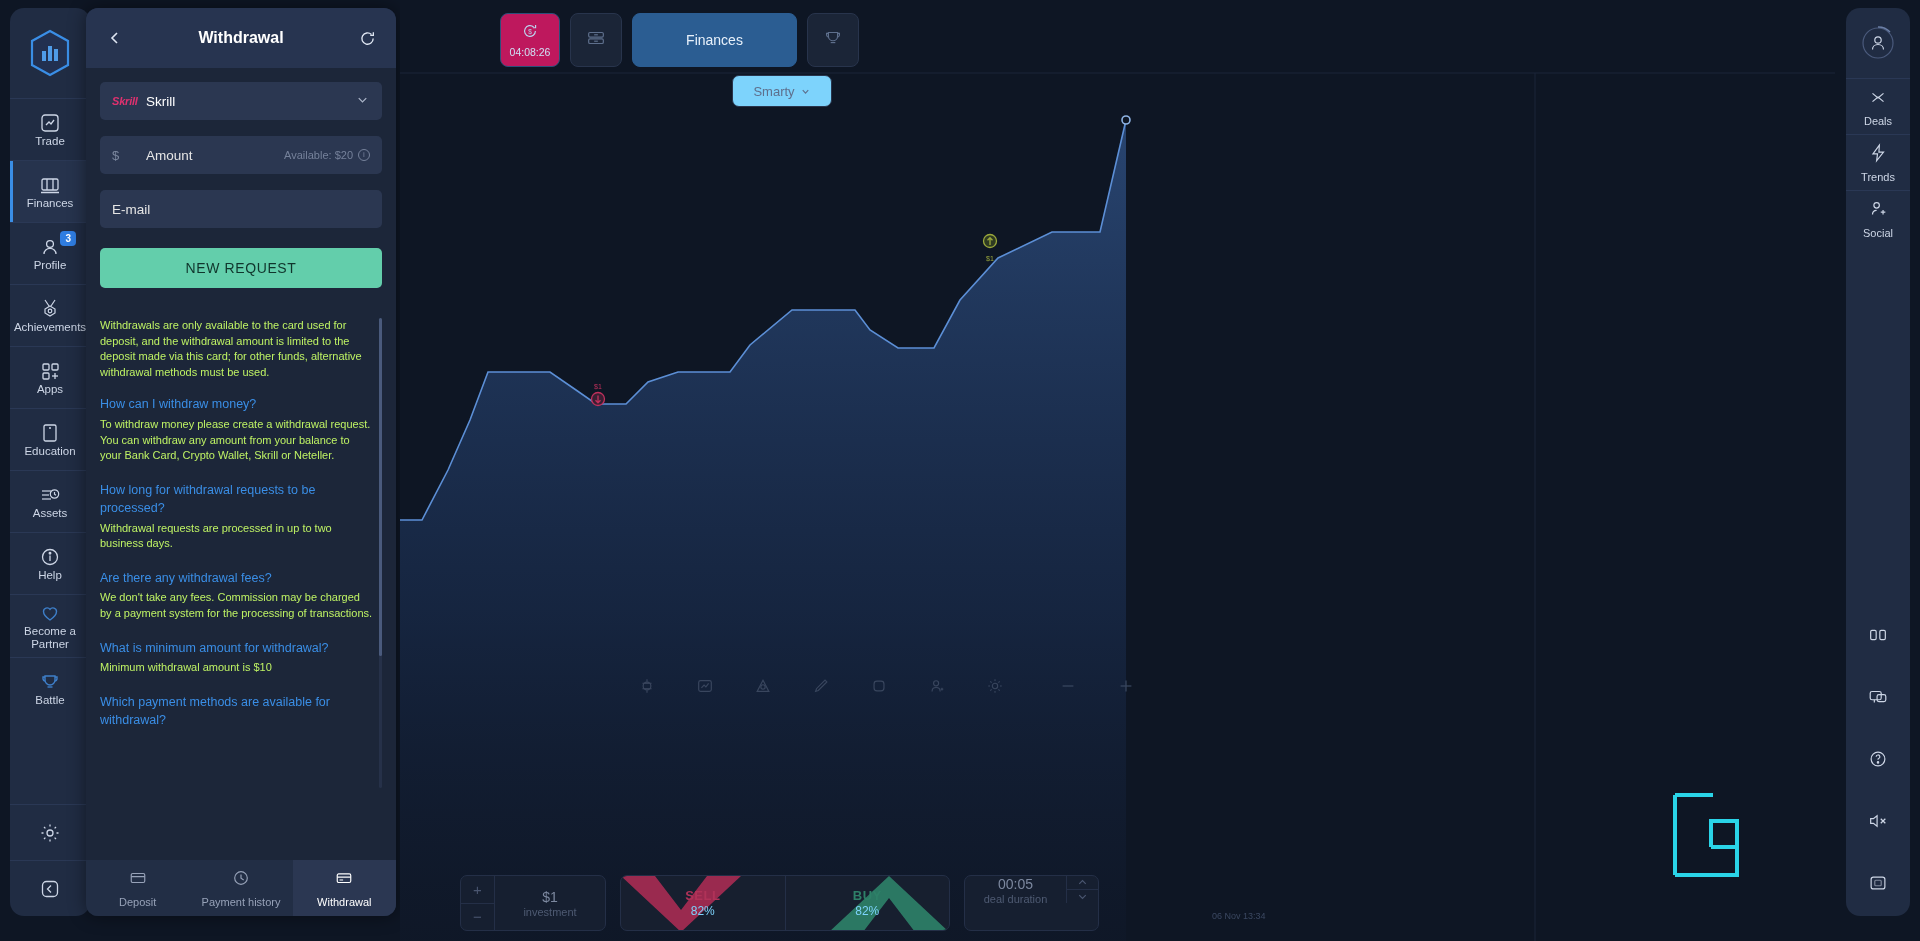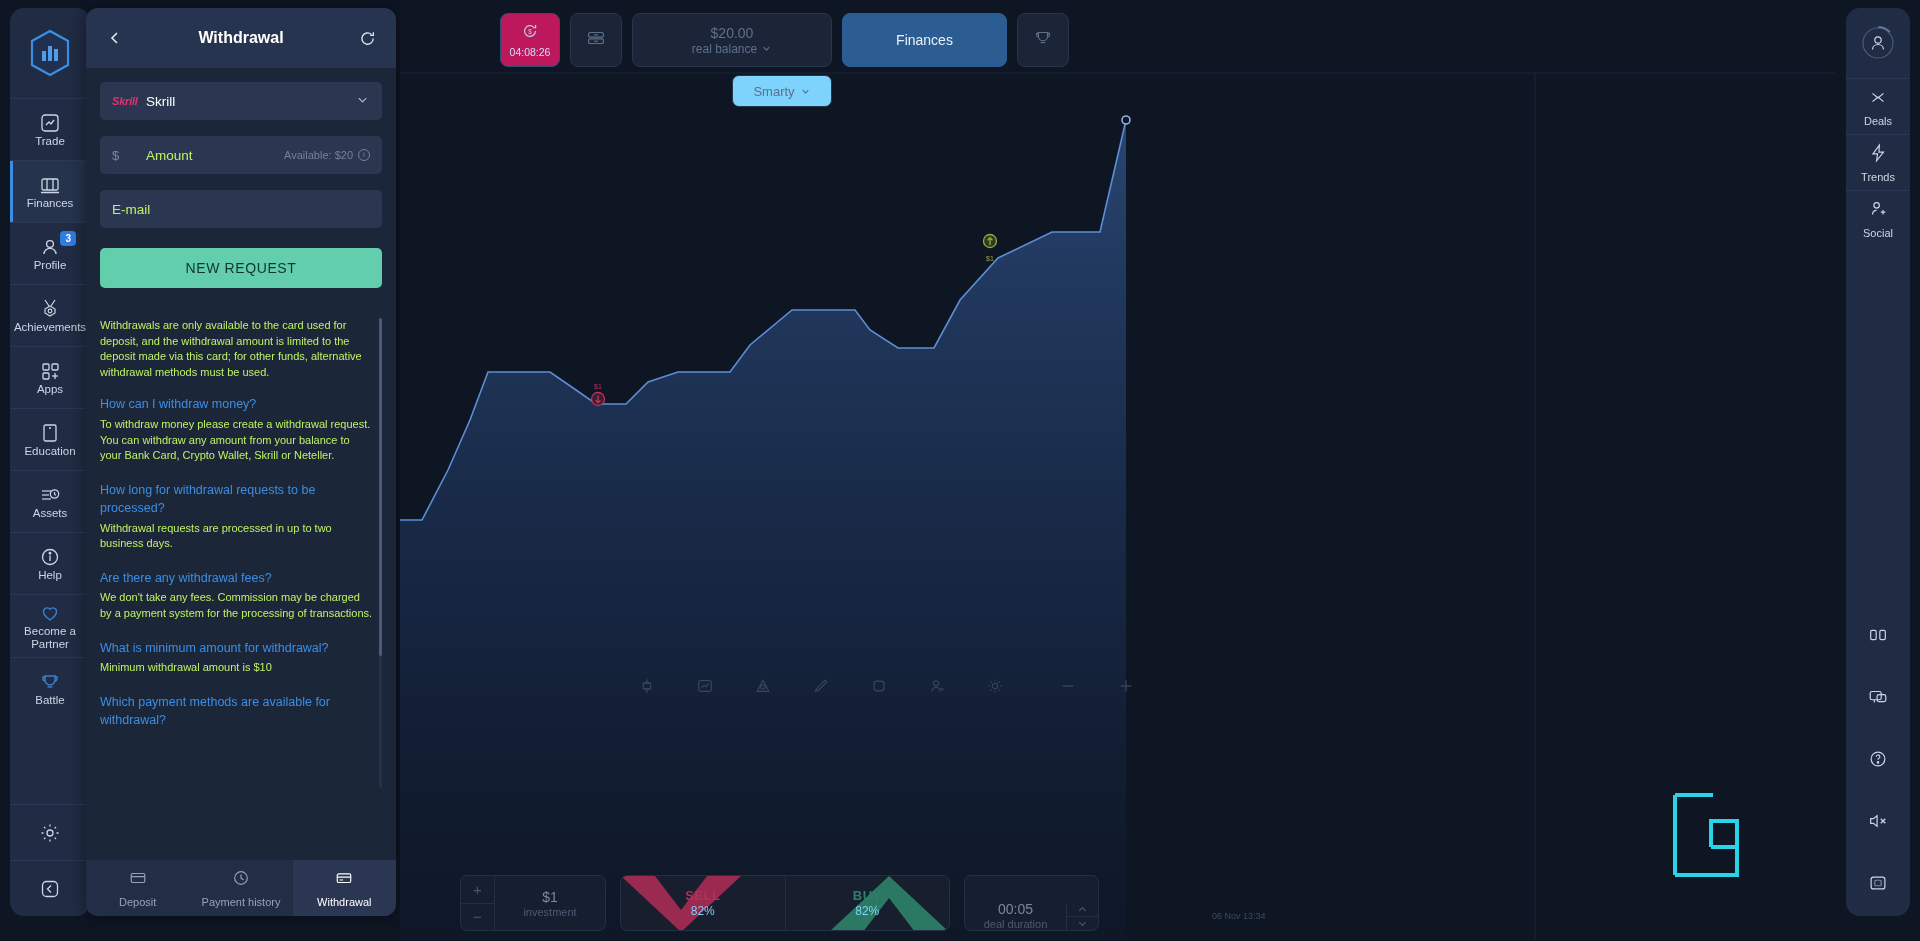--- a/index.html
+++ b/index.html
@@ -70,21 +70,21 @@
   .field {
     background: #2b3751; border-radius: 5px; height: 38px;
     display:flex; align-items:center; padding: 0 12px; margin-bottom: 16px;
     position: relative;
   }
   .skrill-logo {
     color:#e0316f; font-size:11px; font-weight:bold; font-style:italic;
     letter-spacing:-.2px; width:34px;
   }
   .field-value { color:#ffffff; font-size:13.5px; }
-  .field-ph { color:#bef264; font-size:13.5px; }
+  .field-ph { color:#e5e5e5; font-size:13.5px; }
   .dollar { color:#7b879e; font-size:13px; width:34px; }
   .avail {
     margin-left:auto; color:#75819a; font-size:11px; display:flex; align-items:center; gap:5px;
   }
   .info-circle {
     width:12px; height:12px; border:1px solid #75819a; border-radius:50%;
     font-size:8px; line-height:10px; text-align:center; color:#75819a;
   }
   .chev { margin-left:auto; color:#aab4c8; }
   .primary-btn {
@@ -192,21 +192,21 @@
   .sb-half { flex:1; display:flex; flex-direction:column; align-items:center; justify-content:center; gap:1px; z-index:2; cursor:pointer; }
   .sb-title { font-size:13px; font-weight:bold; letter-spacing:.5px; }
   .sb-pct { font-size:12px; color:#7dd3fc; }
   .sell .sb-title { color:#b03258; }
   .buy .sb-title { color:#2e8068; }
   .sb-div { width:1px; background:#242f47; z-index:2; }
   .chev-dec { position:absolute; z-index:1; }
 
   .dur-box {
     width:135px; height:56px; background:#161f30; border:1px solid #242f47; border-radius:7px;
-    display:flex; align-items:flex-end; overflow:hidden;
+    display:flex; align-items:flex-start; overflow:hidden;
   }
   .dur-main { flex:1; display:flex; flex-direction:column; align-items:center; justify-content:center; gap:1px; }
   .dur-val { font-size:14px; color:#7c889f; }
   .dur-lbl { font-size:11px; color:#4e5a72; }
   .dur-steps { width:32px; display:flex; flex-direction:column; border-left:1px solid #242f47; }
   .dur-step { flex:1; display:flex; align-items:center; justify-content:center; color:#4a5670; cursor:pointer; }
   .dur-step.down { border-top:1px solid #242f47; }
 
   
   #watermark { position:absolute; right:88px; bottom:58px; }
@@ -649,29 +649,20 @@
     <span>
       <svg width="22" height="22" viewBox="0 0 24 24" fill="none" stroke="#5e6f8c" stroke-width="1.3">
         <rect x="4" y="6" width="16" height="5" rx="1.4"></rect>
         <rect x="4" y="13" width="16" height="5" rx="1.4"></rect>
         <line x1="10" y1="8.5" x2="14" y2="8.5"></line>
           <line x1="10" y1="15.5" x2="14" y2="15.5"></line>
       </svg>
     </span>
   </div>
 
-  <div class="tile balance">
-    <span class="bal-amount">$20.00</span>
-    <span class="bal-label">
-      <span>real balance</span>
-      <svg width="11" height="11" viewBox="0 0 12 12" fill="none" stroke="#5e6f8c" stroke-width="1.2">
-        <polyline points="3,4.5 6,7.8 9,4.5"></polyline>
-      </svg>
-    </span>
-  </div>
 
   <div class="tile finances">Finances</div>
 
   <div class="tile trophy">
     <span>
       <svg width="22" height="22" viewBox="0 0 24 24" fill="none" stroke="#5e6f8c" stroke-width="1.3">
         <path d="M7 6h10v4a5 5 0 0 1-10 0z"></path>
         <path d="M7 7H5v2a2.5 2.5 0 0 0 2 2"></path>
           <path d="M17 7h2v2a2.5 2.5 0 0 1-2 2"></path>
         <line x1="9.5" y1="17" x2="14.5" y2="17"></line>

